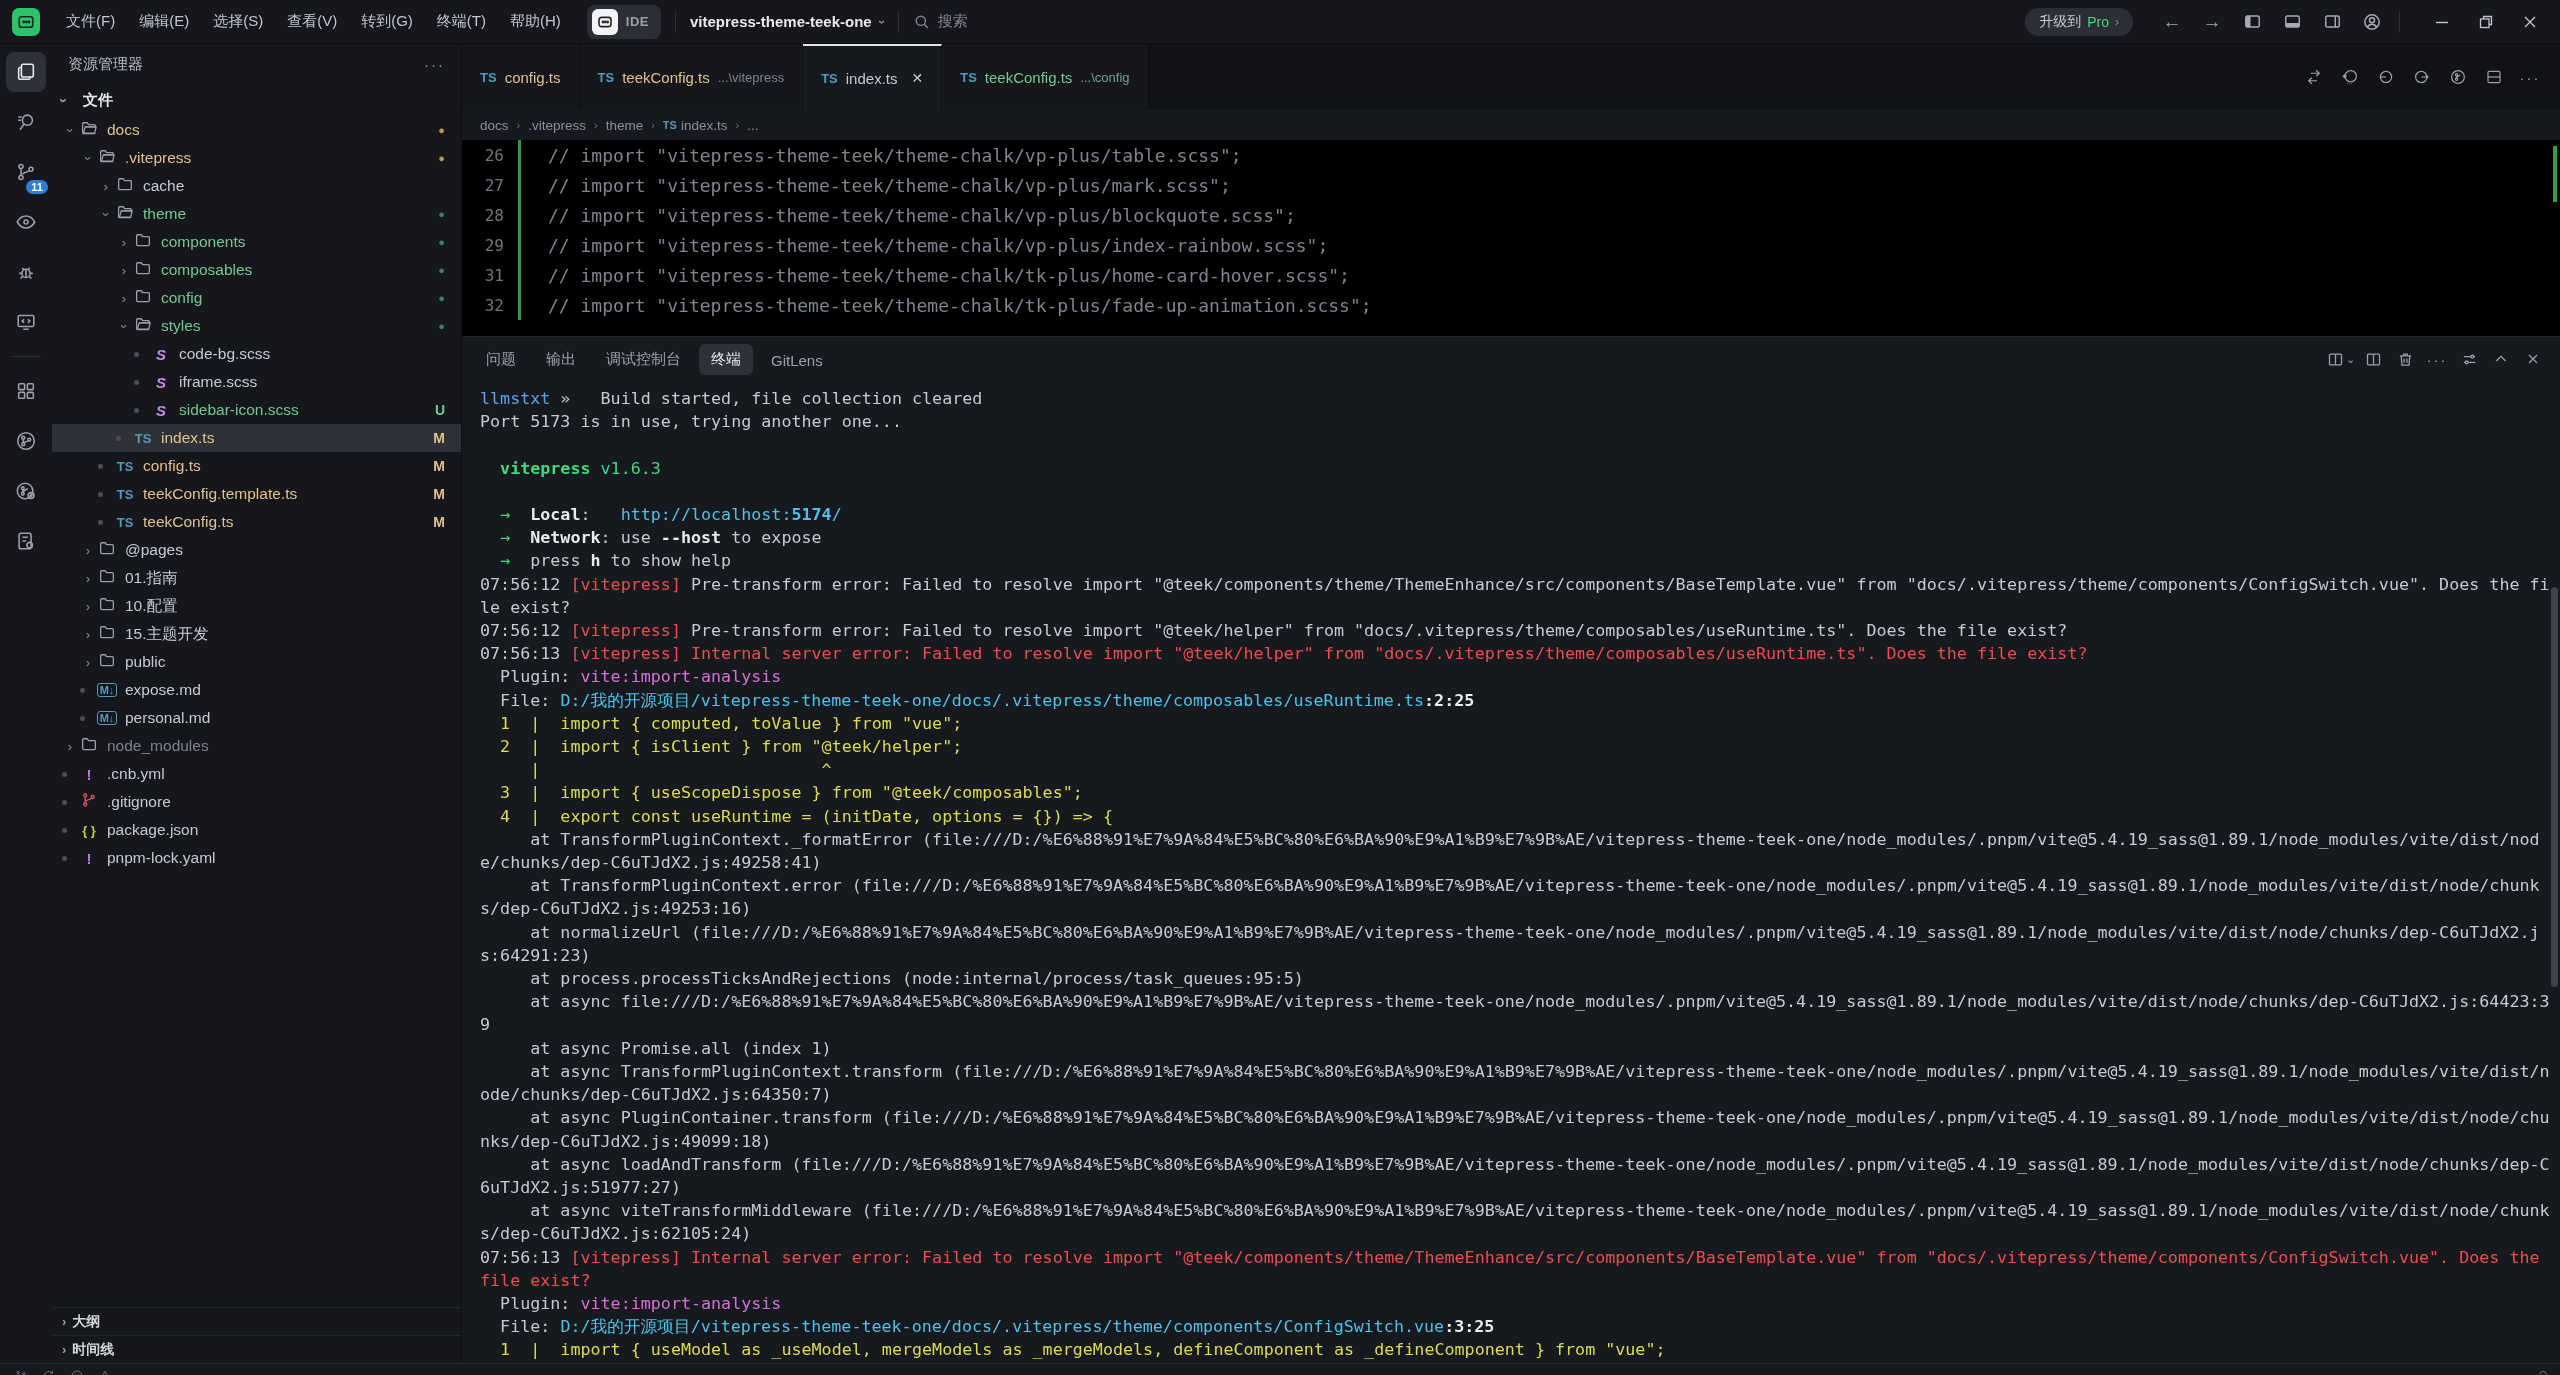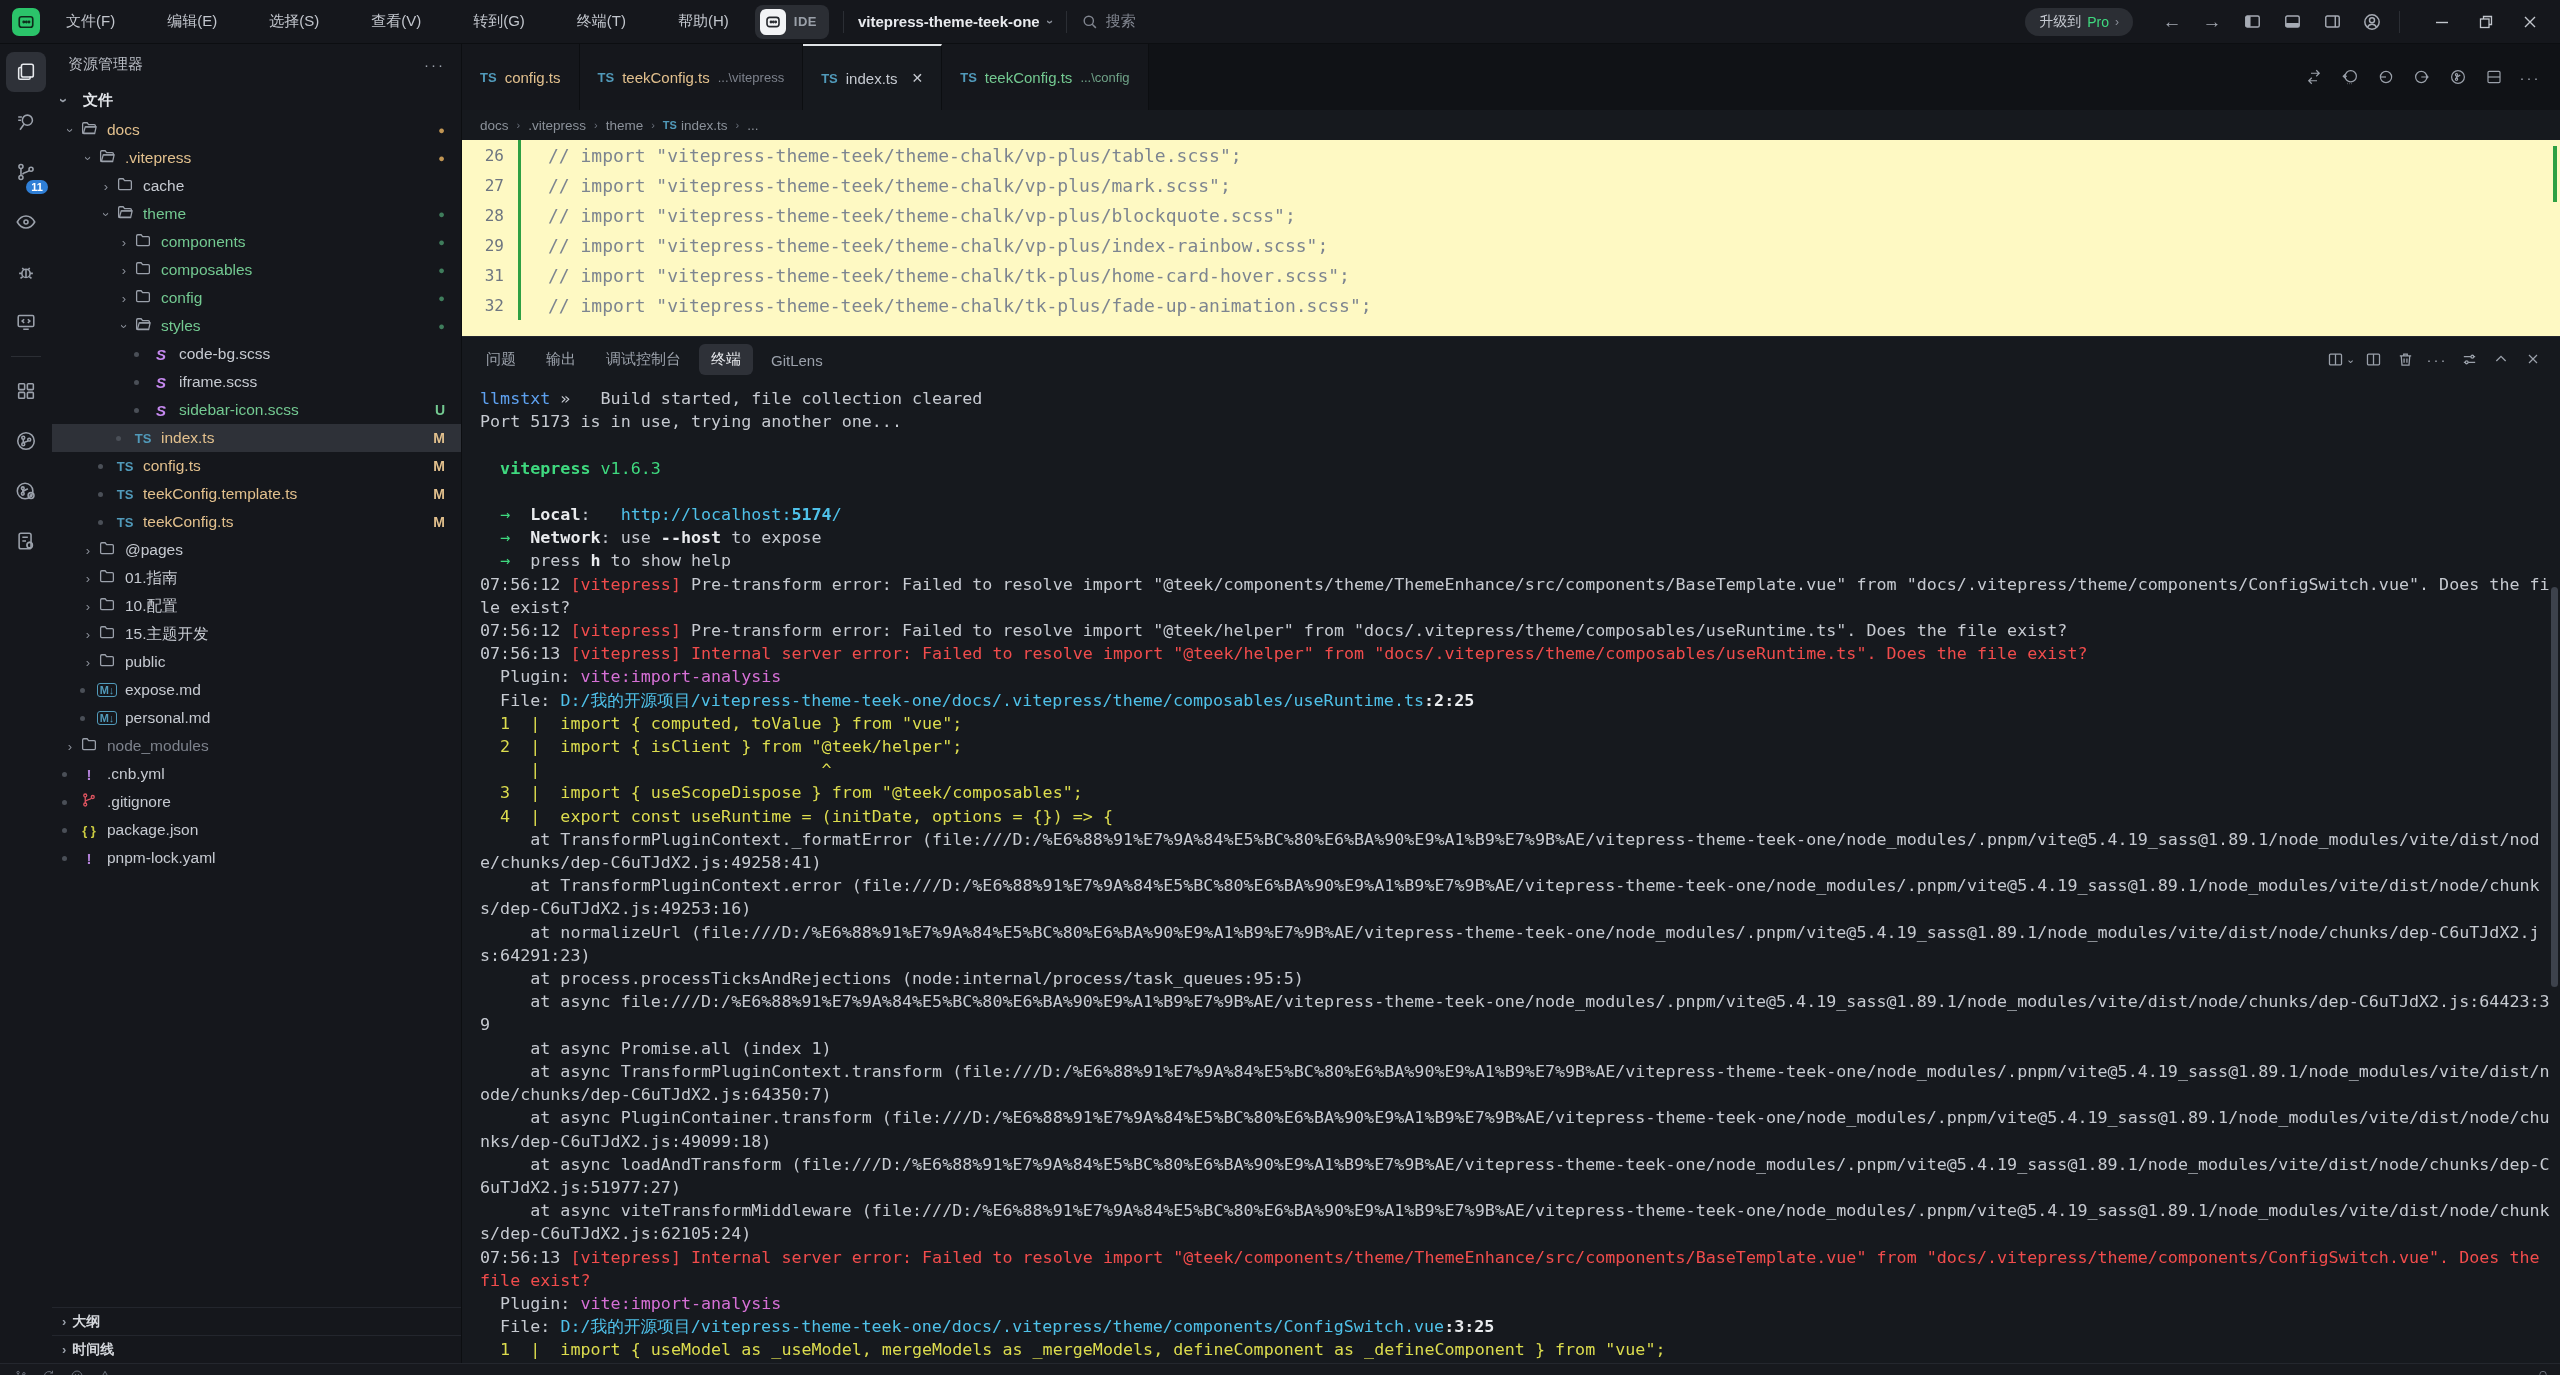--- a/index.html
+++ b/index.html
@@ -4,21 +4,21 @@
 <style>
   * { margin:0; padding:0; box-sizing:border-box; }
   html,body { width:2560px; height:1375px; overflow:hidden; background:#0c0e11; }
   body { font-family:"Liberation Sans", sans-serif; color:#c6cad1; font-size:15px; }
   .window { width:2560px; height:1375px; display:flex; flex-direction:column; background:#15171c; position:relative; }
 
   
   .titlebar { height:44px; flex:0 0 44px; display:flex; align-items:center; background:#15171c; border-bottom:1px solid #0c0e11; }
   .logo { width:28px; height:28px; border-radius:7px; background:#2bc46a; margin:0 14px 0 12px; display:flex; align-items:center; justify-content:center; }
   .logo svg { display:block; }
-  .menus { display:flex;gap:28px; }
+  .menus { display:flex; }
   .menu-item { padding:6px 12px; color:#c2c6cd; border-radius:5px; white-space:nowrap; }
   .ide-pill { display:flex; align-items:center; gap:8px; background:#2b2e34; border-radius:8px; padding:4px 12px 4px 5px; margin-left:14px; }
   .ide-pill .ide-ico { width:26px; height:26px; background:#f2f3f5; border-radius:6px; display:flex; align-items:center; justify-content:center; }
   .ide-pill .ide-label { color:#9aa0a9; font-weight:bold; font-size:13px; letter-spacing:.5px; }
   .tb-sep { width:1px; height:22px; background:#2b2e34; margin:0 14px; }
   .project { display:flex; align-items:center; gap:8px; color:#e8eaee; font-weight:bold; }
   .project .chev { color:#8a8f99; font-size:12px; transform:rotate(90deg); display:inline-block; }
   .search-box { display:flex; align-items:center; gap:8px; color:#80858f; }
   .titlebar-right { margin-left:auto; display:flex; align-items:center; gap:6px; padding-right:8px; }
   .upgrade-pill { display:flex; align-items:center; gap:6px; background:#2b2e34; border-radius:14px; padding:5px 14px; margin-right:16px; font-size:14px; }
@@ -74,21 +74,21 @@
   .tab .suffix.g { color:#6fa287; }
   .tab .close { color:#c6cad1; margin-left:6px; font-size:14px; }
   .editor-actions { margin-left:auto; display:flex; align-items:center; gap:4px; padding-right:14px; }
   .ed-icon { width:32px; height:30px; display:flex; align-items:center; justify-content:center; color:#9ba1ab; }
 
   .breadcrumb { height:30px; flex:0 0 30px; display:flex; align-items:center; padding-left:18px; gap:8px; color:#8b919a; font-size:13.5px; background:#16191e; }
   .breadcrumb .sep { font-size:11px; color:#6b717c; }
   .breadcrumb .bc-ts { color:#519aba; font-weight:bold; font-size:11px; margin-right:4px; }
   .bc-item { display:flex; align-items:center; }
 
-  .code-area { flex:0 0 196px; height:196px; overflow:hidden; position:relative; background:#fef9c3; font-family:"DejaVu Sans Mono", monospace; }
+  .code-area { flex:0 0 196px; height:196px; overflow:hidden; position:relative; background:#000000; font-family:"DejaVu Sans Mono", monospace; }
   .code-line { height:30px; display:flex; align-items:center; }
   .code-line .num { width:56px; flex:0 0 56px; text-align:right; color:#6e7681; font-size:16px; padding-right:14px; }
   .code-line .gitbar { width:3px; flex:0 0 3px; height:30px; background:#2ea043; margin-right:1px; }
   .code-line .code-text { padding-left:26px; font-size:18px; color:#7d8590; white-space:pre; }
   .overview-green { position:absolute; right:3px; top:6px; width:4px; height:56px; background:#2ea043; }
 
   
   .panel { flex:1 1 auto; display:flex; flex-direction:column; border-top:1px solid #23262d; background:#16191e; min-height:0; position:relative; }
   .panel-tabs { height:44px; flex:0 0 44px; display:flex; align-items:center; padding:0 12px; gap:6px; }
   .panel-tab { padding:6px 12px; border-radius:6px; color:#9ba1ab; font-size:15px; white-space:nowrap; }

